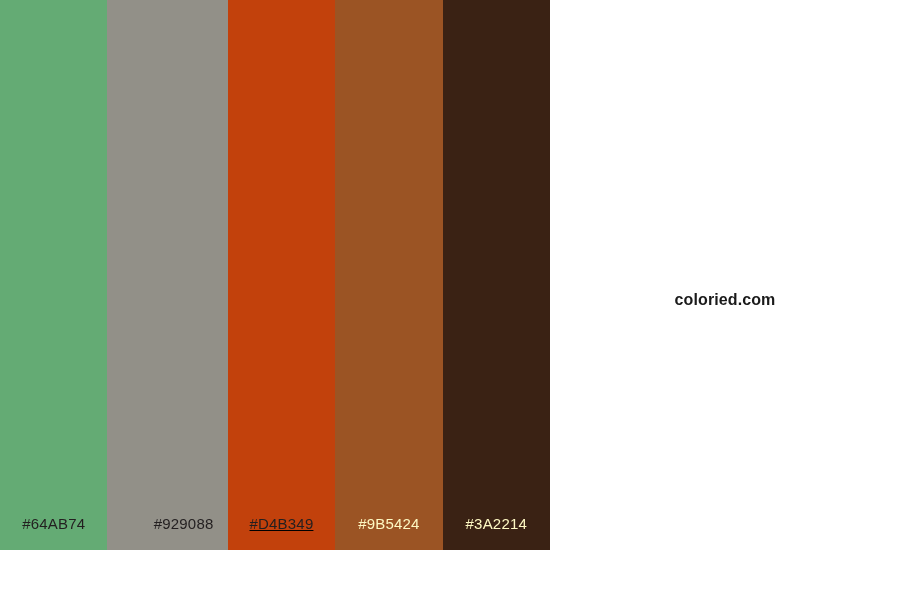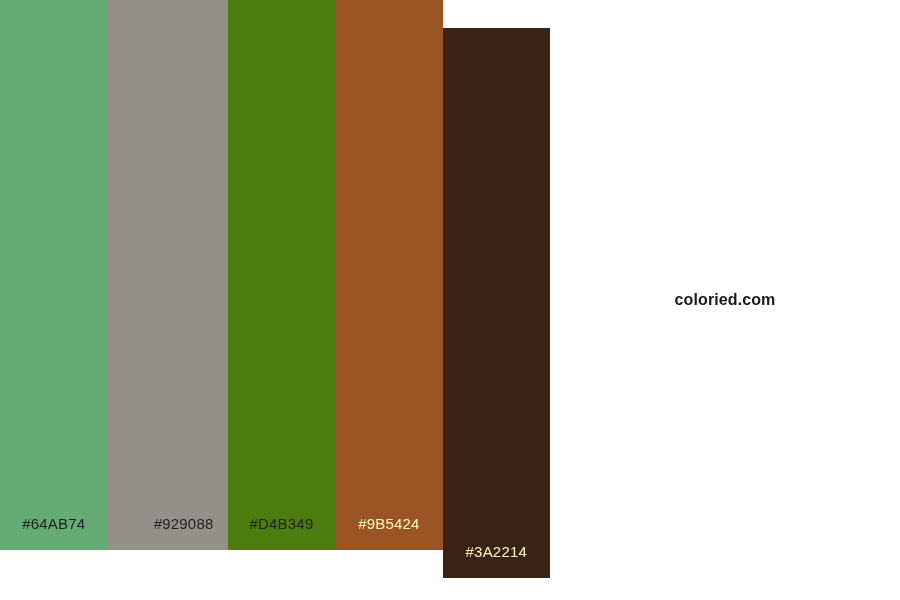--- a/index.html
+++ b/index.html
@@ -78,29 +78,29 @@
   <div id="swatch-strip">
 
     <div class="swatch" style="background-color: rgb(100, 171, 116);">
       <span class="swatch-label label-dark">#64AB74</span>
     </div>
 
     <div class="swatch" style="background-color: rgb(146, 144, 136); padding-left: 32px;">
       <span class="swatch-label label-dark">#929088</span>
     </div>
 
-    <div class="swatch" style="background-color: #4d7c0f;">
+    <div class="swatch" style="background-color: #c2410c; text-decoration: underline;">
       <span class="swatch-label label-dark">#D4B349</span>
     </div>
 
     <div class="swatch" style="background-color: rgb(155, 84, 36);">
       <span class="swatch-label label-light">#9B5424</span>
     </div>
 
-    <div class="swatch" style="background-color: rgb(58, 34, 20); margin-top: 28px;">
+    <div class="swatch" style="background-color: rgb(58, 34, 20);">
       <span class="swatch-label label-light">#3A2214</span>
     </div>
 
   </div>
 
   <div id="footer-bar">
     <span id="site-brand">coloried.com</span>
   </div>
 
 </div>

